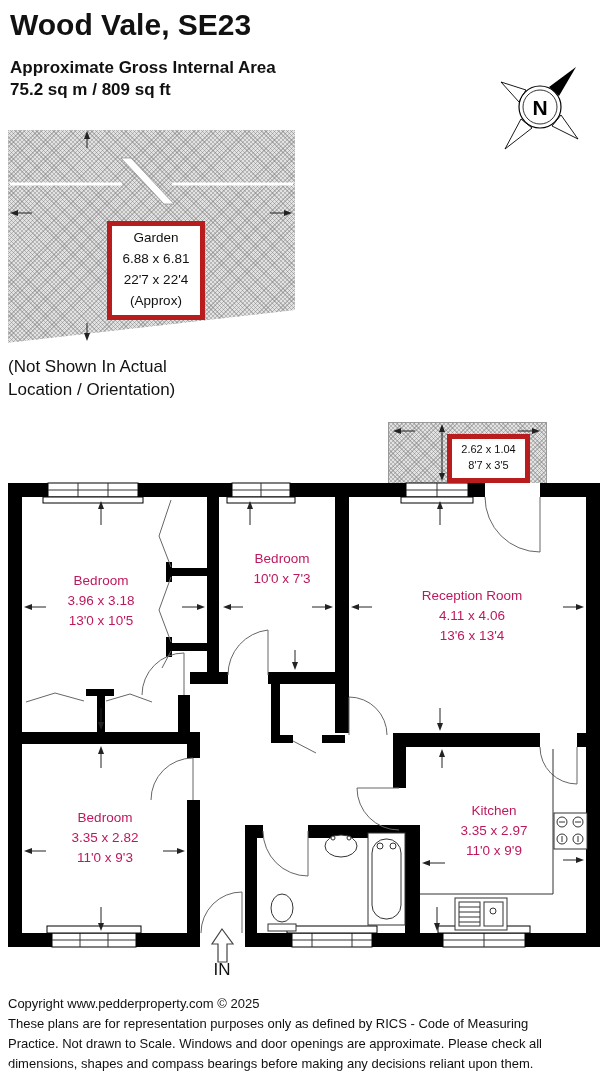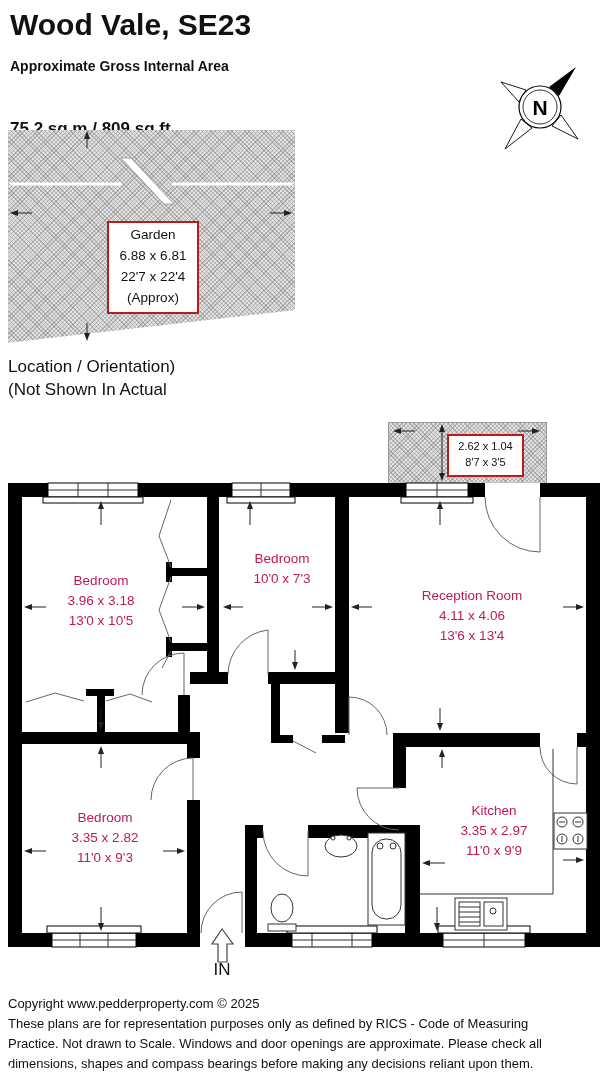--- a/index.html
+++ b/index.html
@@ -1,30 +1,30 @@
 <!DOCTYPE html>
 <html><head>
 <meta charset="utf-8">
 <style>
   html,body{margin:0;padding:0;background:#fff;}
   #page{position:relative;width:609px;height:1072px;background:#fff;overflow:hidden;
         font-family:"Liberation Sans", sans-serif;color:#111;border-radius:26px;}
   .abs{position:absolute;}
   .title{left:10px;top:8px;font-size:30px;font-weight:bold;letter-spacing:0;}
-  .arealbl{left:10px;top:58px;font-size:14px;font-weight:bold;}
-  .areaval{left:10px;top:80px;font-size:17px;font-weight:bold;margin-top:39px;}
+  .arealbl{left:10px;top:58px;font-size:17px;font-weight:bold;}
+  .areaval{left:10px;top:80px;font-size:17px;font-weight:bold;}
   .note{left:8px;top:355px;font-size:17px;line-height:23px;}
   .tex{background-color:#e2e2e2;
        background-image:
          repeating-linear-gradient(45deg, rgba(110,110,110,.38) 0 1px, transparent 1px 3px),
          repeating-linear-gradient(135deg, rgba(110,110,110,.38) 0 1px, transparent 1px 3px);}
   #garden-area{left:8px;top:130px;width:287px;height:215px;
        clip-path:polygon(0 0,100% 0,100% 83.7%,0 99%);}
   #balcony-area{left:388px;top:422px;width:157px;height:61px;border:1px solid #9a9a9a;}
-  .labelbox{background:#fff;border:2px solid #b91c1c;text-align:center;}
+  .labelbox{background:#fff;border:5px solid #b91c1c;text-align:center;}
   #garden-label{left:107px;top:221px;width:88px;height:88px;font-size:13.5px;line-height:21px;padding-top:1px;}
   #balcony-label{left:447px;top:434px;width:73px;height:37px;font-size:11px;line-height:16px;padding-top:2px;}
   .rlabel{text-align:center;font-size:13.5px;line-height:20px;color:#be185d;}
   #in-label{left:204px;top:960px;width:36px;text-align:center;font-size:17px;}
   .footer{left:8px;font-size:13px;line-height:20px;white-space:nowrap;}
   svg{position:absolute;left:0;top:0;pointer-events:none;}
   .w{fill:#000;}
   .wf{fill:#fff;stroke:#000;stroke-width:1;}
   .thin{fill:none;stroke:#333;stroke-width:1;}
   .arc{fill:none;stroke:#666;stroke-width:1;}
@@ -261,22 +261,22 @@
   </svg>
 
   <div class="abs labelbox" id="garden-label">
     <div>Garden</div>
     <div>6.88 x 6.81</div>
     <div>22'7 x 22'4</div>
     <div>(Approx)</div>
   </div>
 
   <div class="abs note">
+    <div>(Not Shown In Actual</div>
     <div>Location / Orientation)</div>
-    <div>(Not Shown In Actual</div>
   </div>
 
   <div class="abs labelbox" id="balcony-label">
     <div>2.62 x 1.04</div>
     <div>8'7 x 3'5</div>
   </div>
 
   <div class="abs rlabel" style="left:21px;top:571px;width:160px;">
     <div>Bedroom</div>
     <div>3.96 x 3.18</div>

